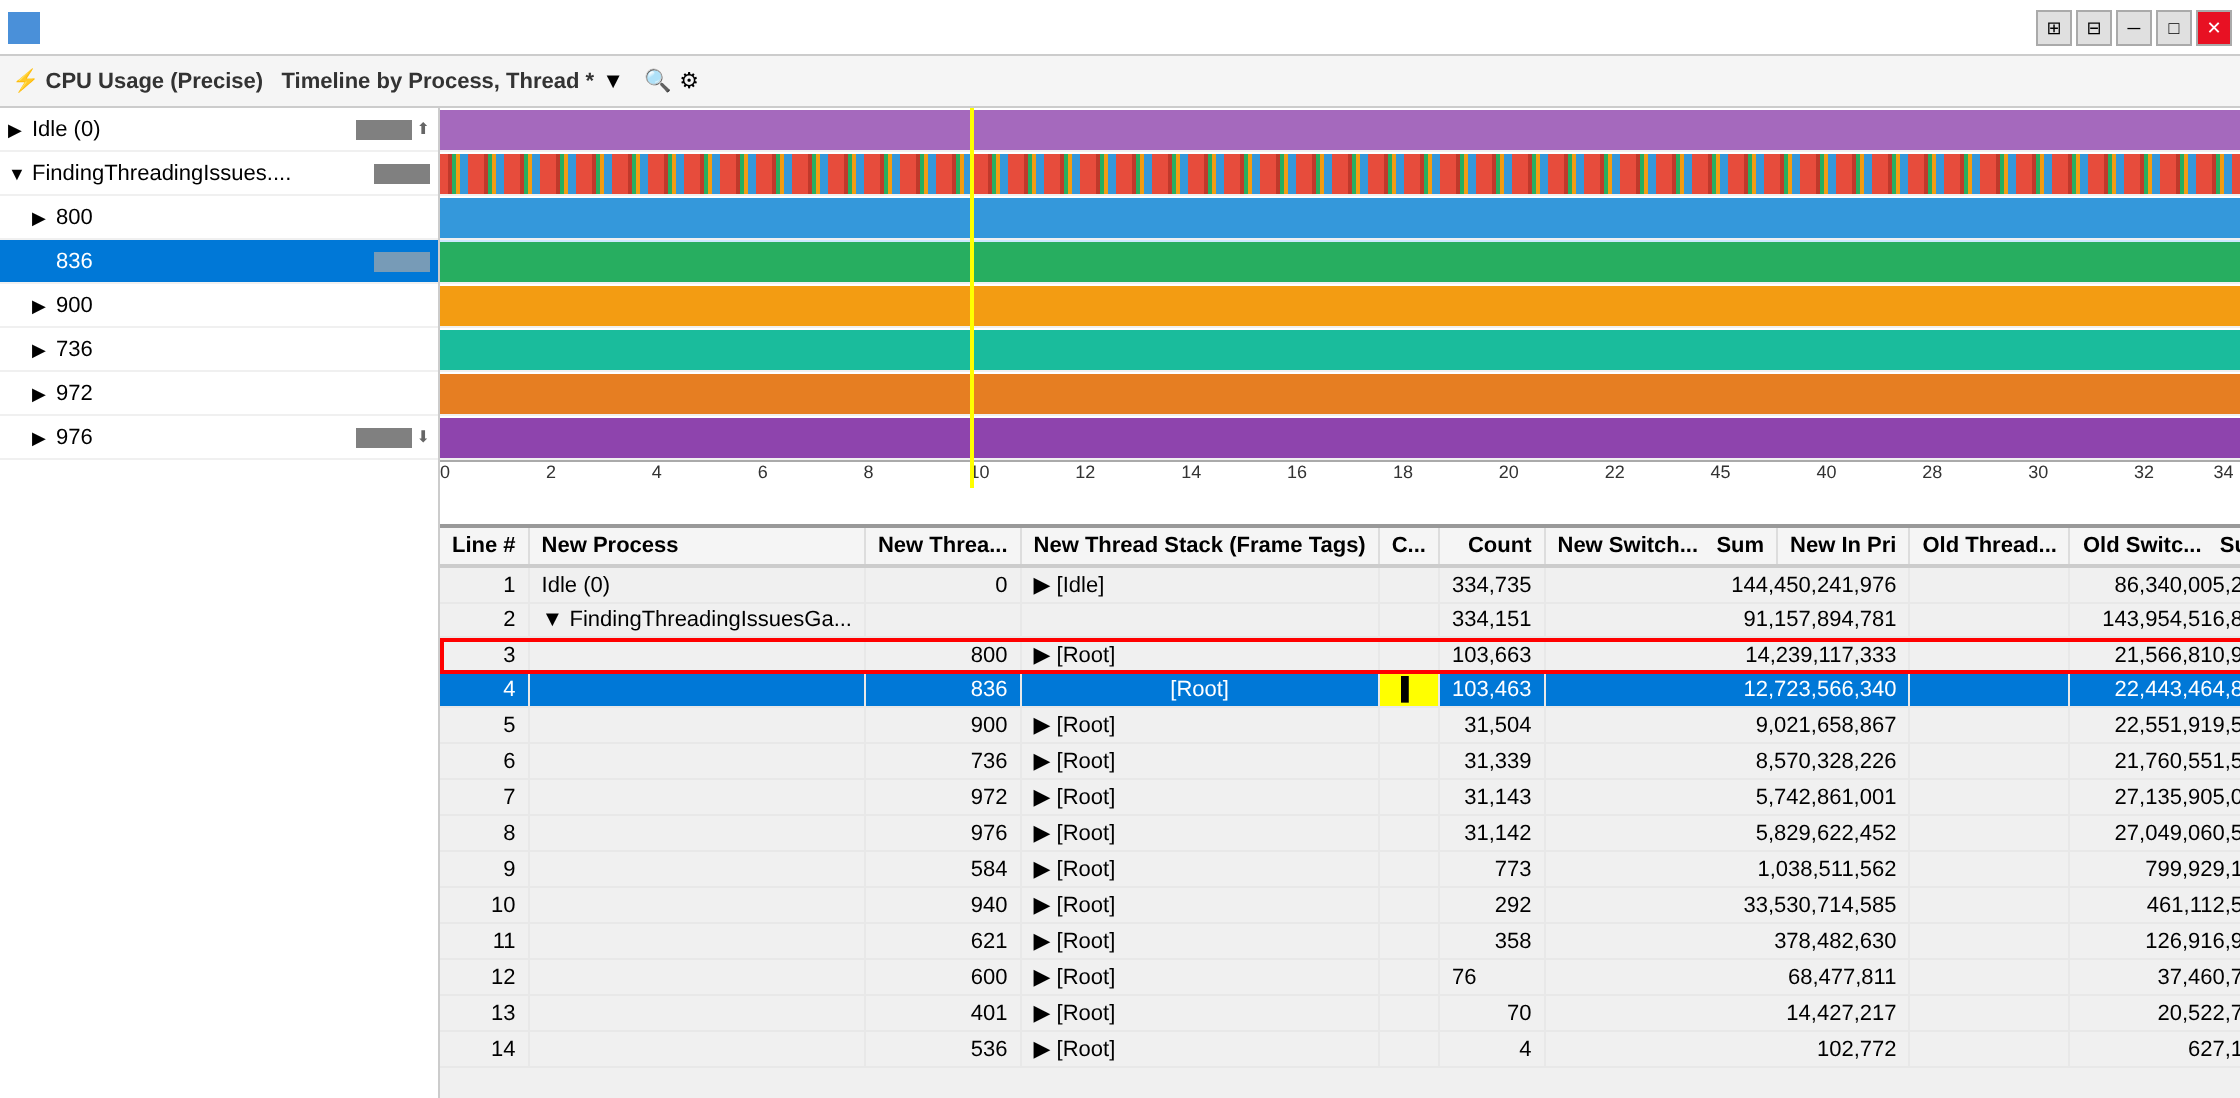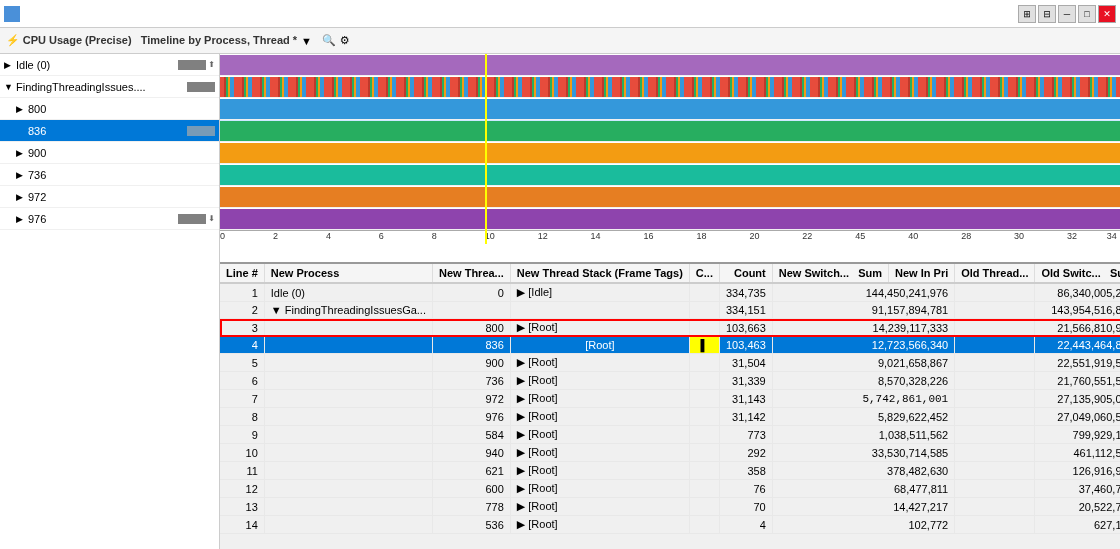--- a/index.html
+++ b/index.html
@@ -386,21 +386,21 @@
               <td style="text-align: left;"></td>
               <td style="text-align: right;">21,760,551,577</td>
             </tr>
             <tr>
               <td style="text-align: right;">7</td>
               <td style="text-align: left;"></td>
               <td style="text-align: right;">972</td>
               <td style="text-align: left;">▶ [Root]</td>
               <td style="text-align: center;"></td>
               <td style="text-align: right;">31,143</td>
-              <td colspan="2" style="text-align: right; font-family: Liberation Mono, monospace;">5,742,861,001</td>
+              <td colspan="2" style="text-align: right;">5,742,861,001</td>
               <td style="text-align: left;"></td>
               <td style="text-align: right;">27,135,905,066</td>
             </tr>
             <tr>
               <td style="text-align: right;">8</td>
               <td style="text-align: left;"></td>
               <td style="text-align: right;">976</td>
               <td style="text-align: left;">▶ [Root]</td>
               <td style="text-align: center;"></td>
               <td style="text-align: right;">31,142</td>
@@ -440,29 +440,29 @@
               <td colspan="2" style="text-align: right;">378,482,630</td>
               <td style="text-align: left;"></td>
               <td style="text-align: right;">126,916,904</td>
             </tr>
             <tr>
               <td style="text-align: right;">12</td>
               <td style="text-align: left;"></td>
               <td style="text-align: right;">600</td>
               <td style="text-align: left;">▶ [Root]</td>
               <td style="text-align: center;"></td>
-              <td style="text-align: right;">76</td>
+              <td style="">76</td>
               <td colspan="2" style="text-align: right;">68,477,811</td>
               <td style="text-align: left;"></td>
               <td style="text-align: right;">37,460,782</td>
             </tr>
             <tr>
               <td style="text-align: right;">13</td>
               <td style="text-align: left;"></td>
-              <td style="text-align: right;">778</td>
+              <td style="text-align: right;">401</td>
               <td style="text-align: left;">▶ [Root]</td>
               <td style="text-align: center;"></td>
               <td style="text-align: right;">70</td>
               <td colspan="2" style="text-align: right;">14,427,217</td>
               <td style="text-align: left;"></td>
               <td style="text-align: right;">20,522,782</td>
             </tr>
             <tr>
               <td style="text-align: right;">14</td>
               <td style="text-align: left;"></td>

